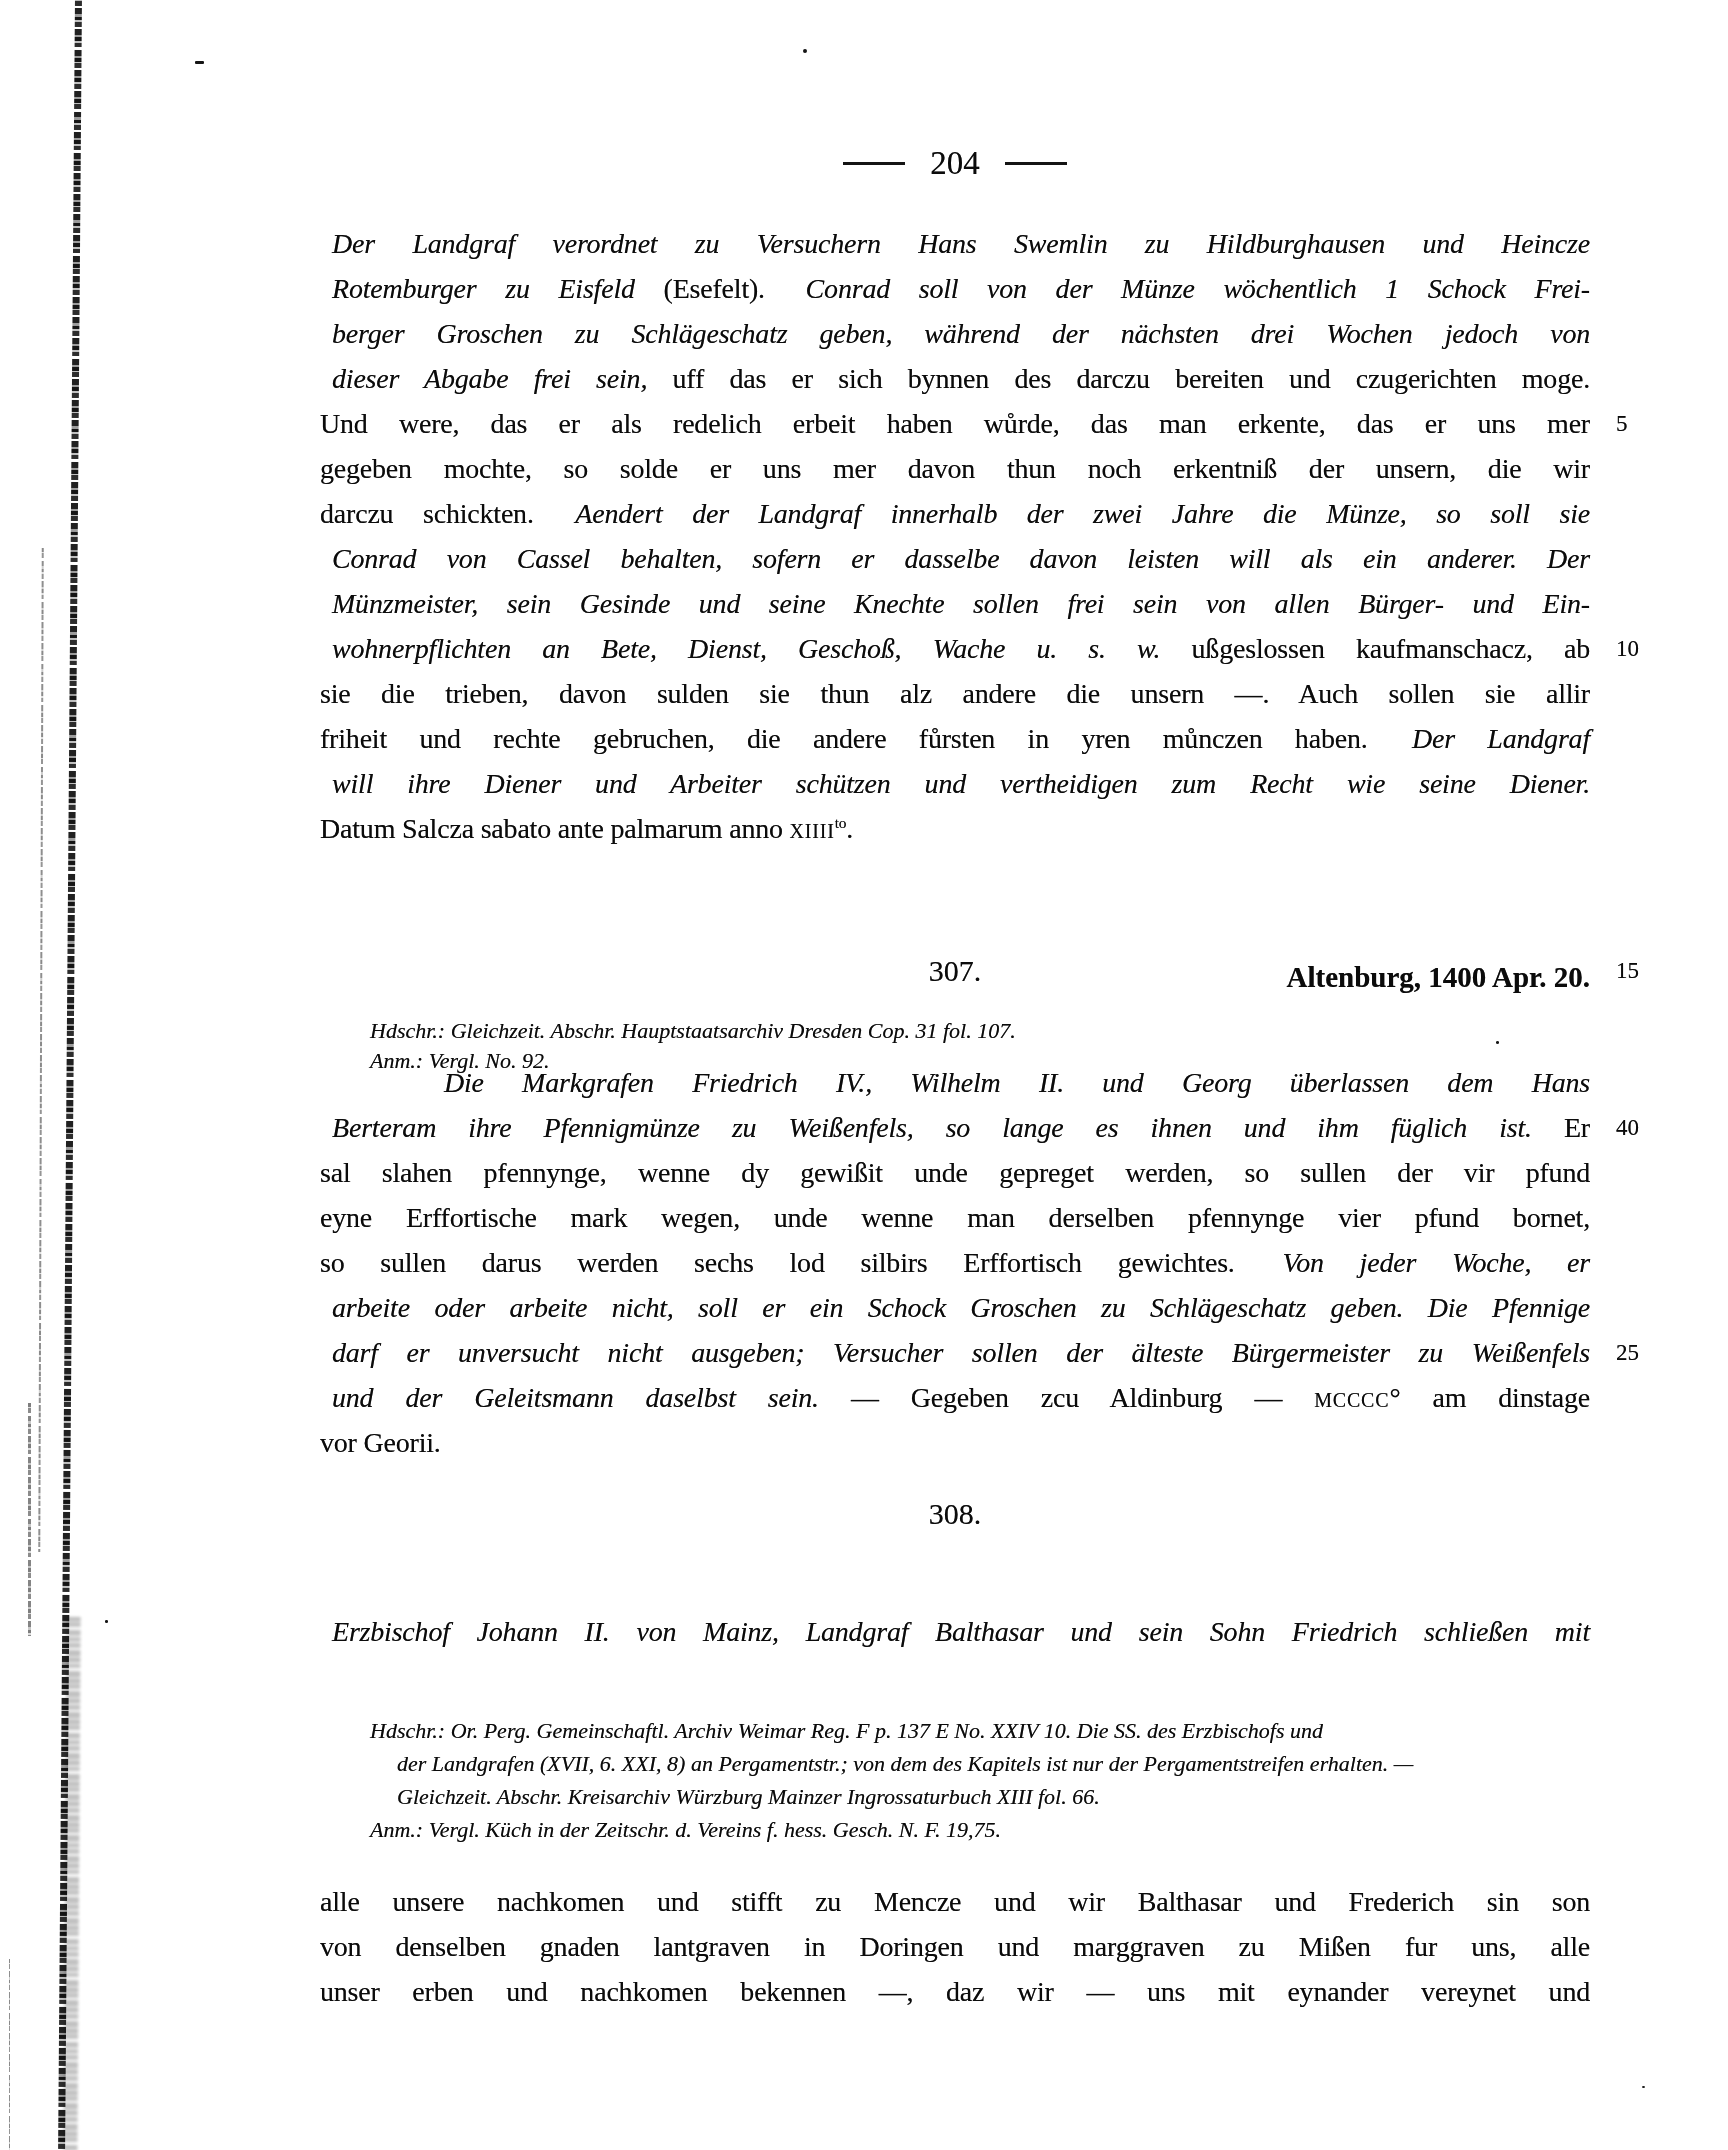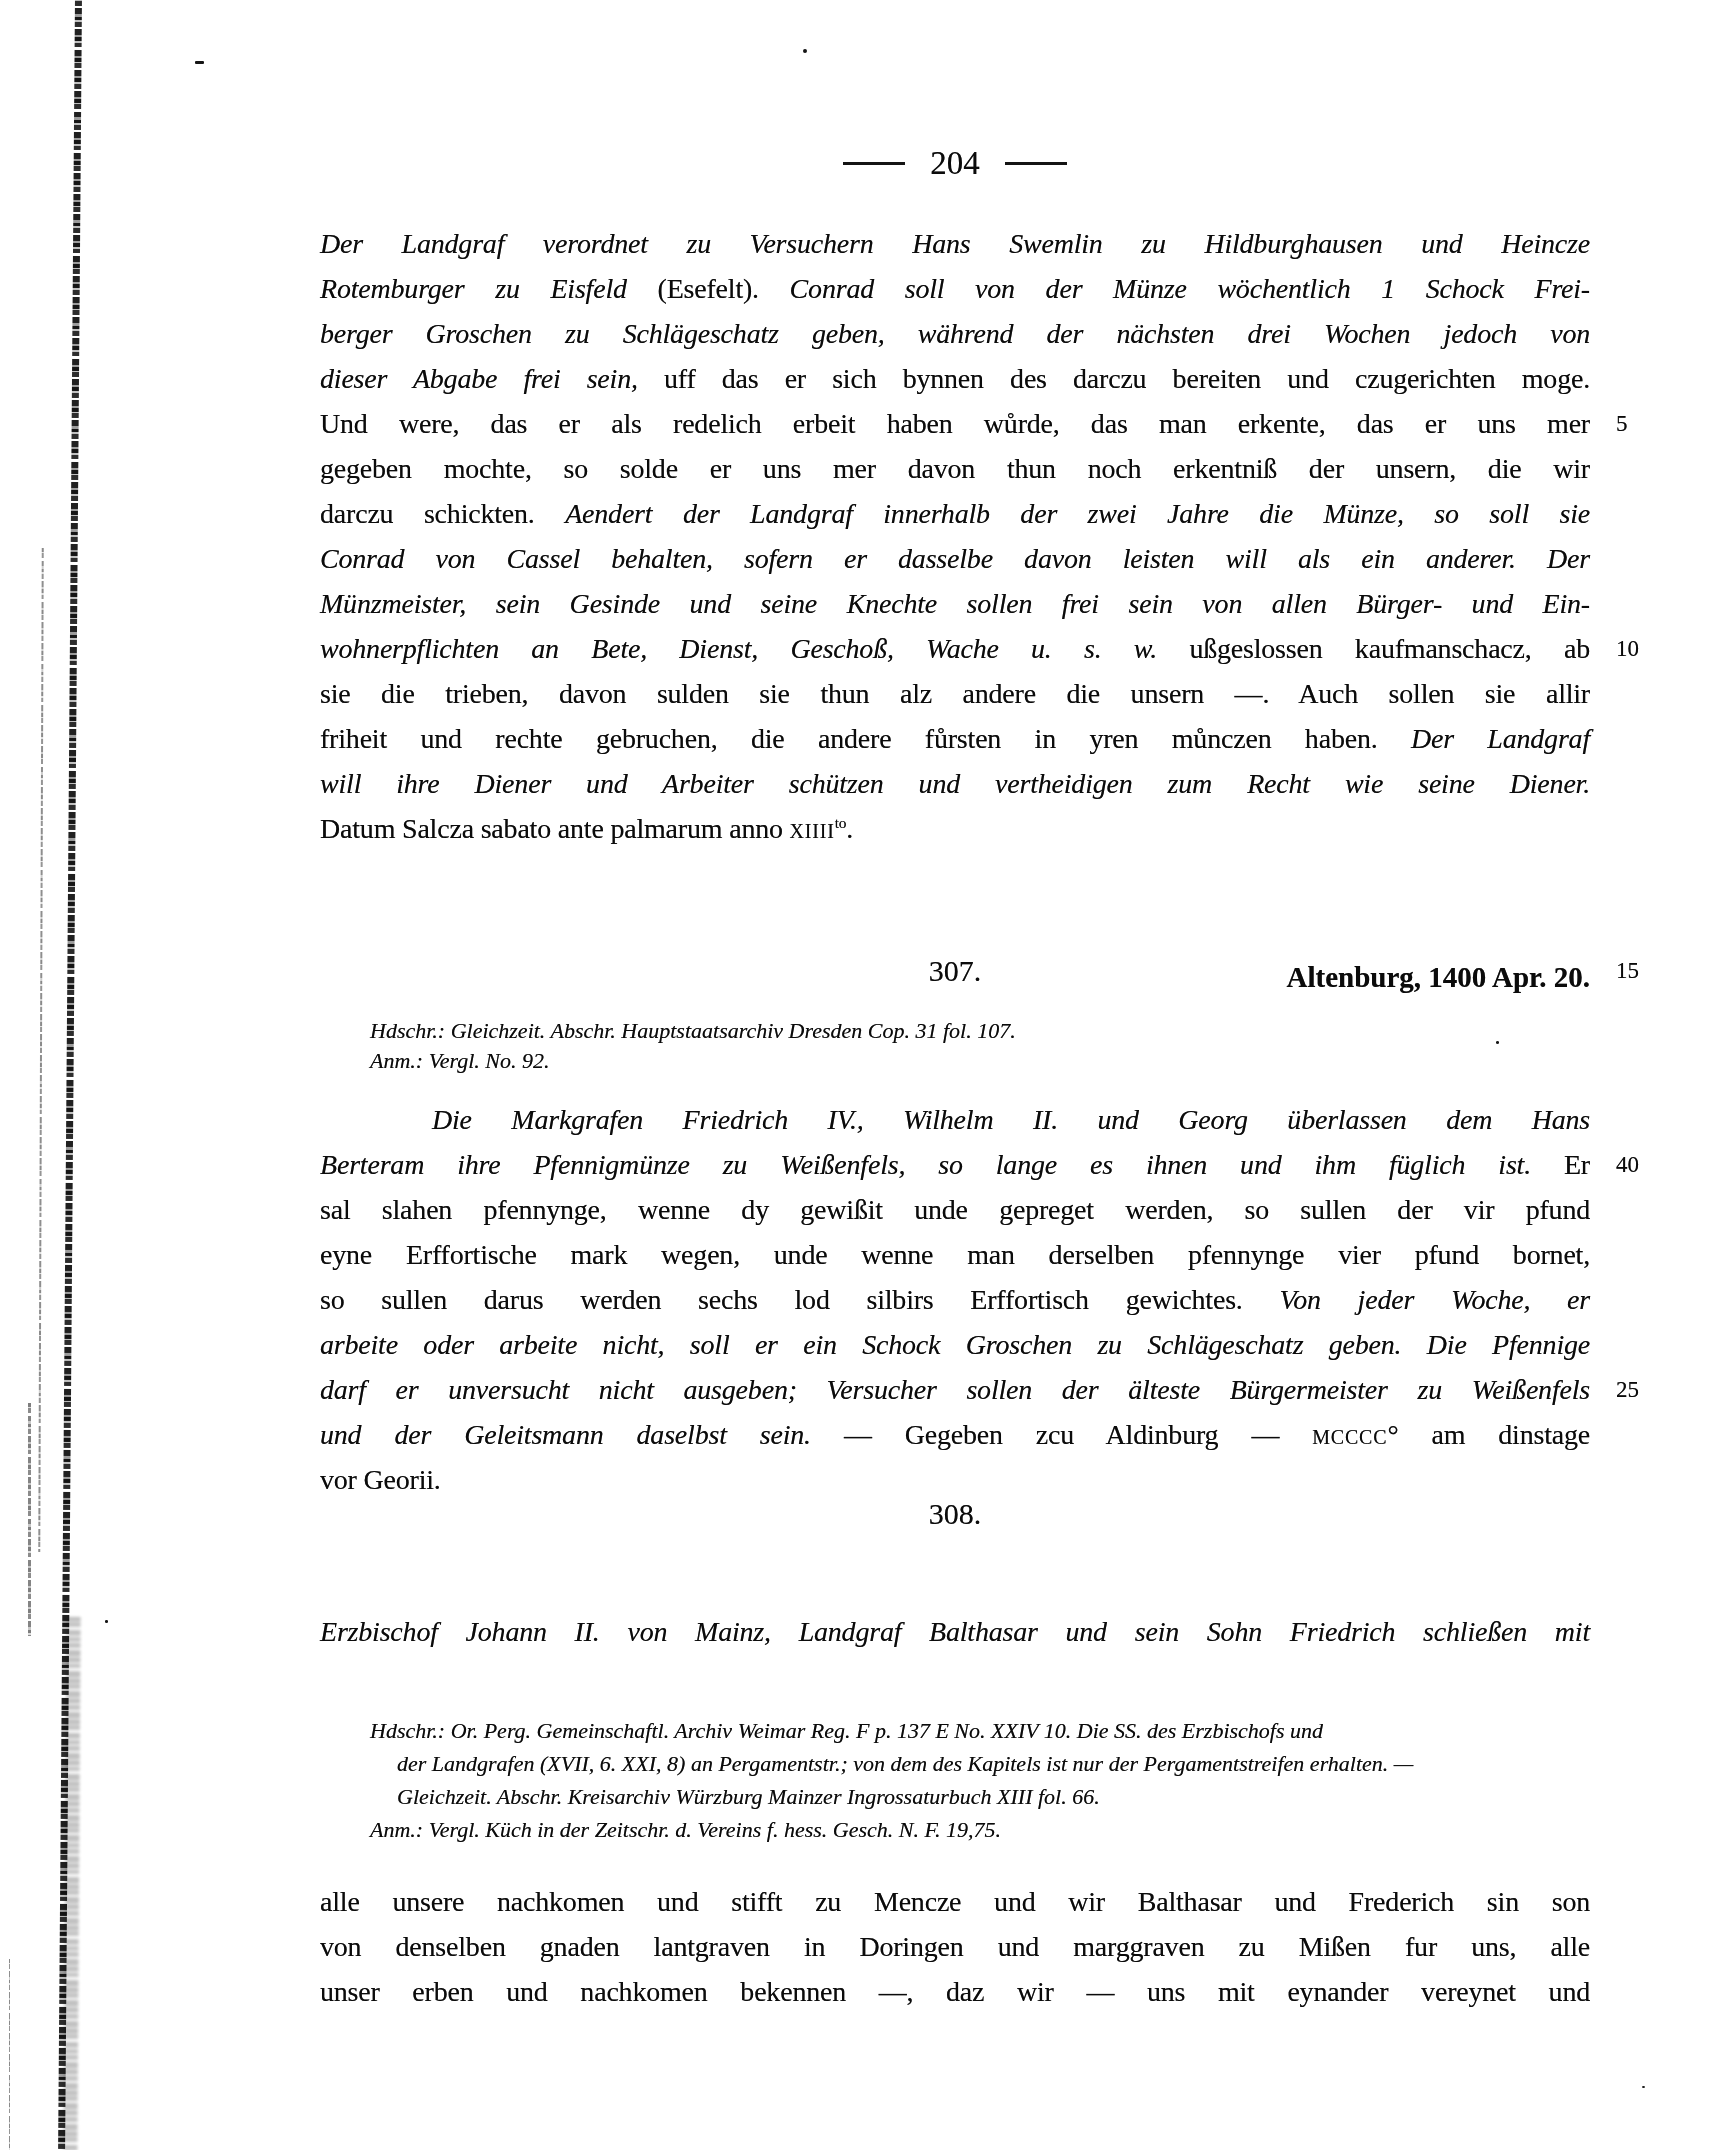--- a/index.html
+++ b/index.html
@@ -23,21 +23,21 @@
 
   
   .textblock{position:absolute;left:320px;width:1270px;}
   .line{
     position:relative;height:45px;line-height:45px;
     font-size:28px;letter-spacing:-0.2px;
     text-align:justify;text-align-last:justify;
   }
   .line.nojust{text-align:left;text-align-last:auto;}
   .line.ind{text-indent:112px;}
-  .sg-i{font-style:italic;}
+  .sg-i{font-style:italic;margin-left:12px;}
   .sg-r{font-style:normal;}
   .sg-c{font-variant:small-caps;letter-spacing:0.8px;font-style:normal;}
   .sg-p{font-size:0.55em;vertical-align:super;line-height:0;font-style:normal;}
   .lnum{
     position:absolute;left:1296px;top:0;height:100%;width:71px;
     display:flex;align-items:center;
     font-size:23px;font-style:normal;font-weight:400;letter-spacing:0;
     text-align:left;
   }
   .rdate{position:absolute;right:0;top:0;font-weight:700;font-style:normal;}
@@ -126,21 +126,21 @@
 
   <div class="heading-row" style="top:952px;">
     <span>307.</span>
     <span class="lnum">15</span>
   </div>
   <div class="dateline" style="top:960px;">Altenburg, 1400 Apr. 20.</div>
   <div class="notes" style="top:1016px;">
       <div class="note-line">Hdschr.: Gleichzeit. Abschr. Hauptstaatsarchiv Dresden Cop. 31 fol. 107.</div>
       <div class="note-line">Anm.: Vergl. No. 92.</div>
     </div>
-  <div class="textblock" style="top:1097px;">
+  <div class="textblock" style="top:1060px;">
       <div class="line ind"><span class="sg-i">Die Markgrafen Friedrich IV., Wilhelm II. und Georg überlassen dem Hans</span></div>
       <div class="line"><span class="sg-i">Berteram ihre Pfennigmünze zu Weißenfels, so lange es ihnen und ihm füglich ist. </span><span class="sg-r">Er</span><span class="lnum">40</span></div>
       <div class="line"><span class="sg-r">sal slahen pfennynge, wenne dy gewißit unde gepreget werden, so sullen der vir pfund</span></div>
       <div class="line"><span class="sg-r">eyne Erffortische mark wegen, unde wenne man derselben pfennynge vier pfund bornet,</span></div>
       <div class="line"><span class="sg-r">so sullen darus werden sechs lod silbirs Erffortisch gewichtes. </span><span class="sg-i">Von jeder Woche, er</span></div>
       <div class="line"><span class="sg-i">arbeite oder arbeite nicht, soll er ein Schock Groschen zu Schlägeschatz geben. Die Pfennige</span></div>
       <div class="line"><span class="sg-i">darf er unversucht nicht ausgeben; Versucher sollen der älteste Bürgermeister zu Weißenfels</span><span class="lnum">25</span></div>
       <div class="line"><span class="sg-i">und der Geleitsmann daselbst sein.</span><span class="sg-r"> — Gegeben zcu Aldinburg — </span><span class="sg-c">mcccc</span><span class="sg-r">° am dinstage</span></div>
       <div class="line nojust"><span class="sg-r">vor Georii.</span></div>
     </div>

